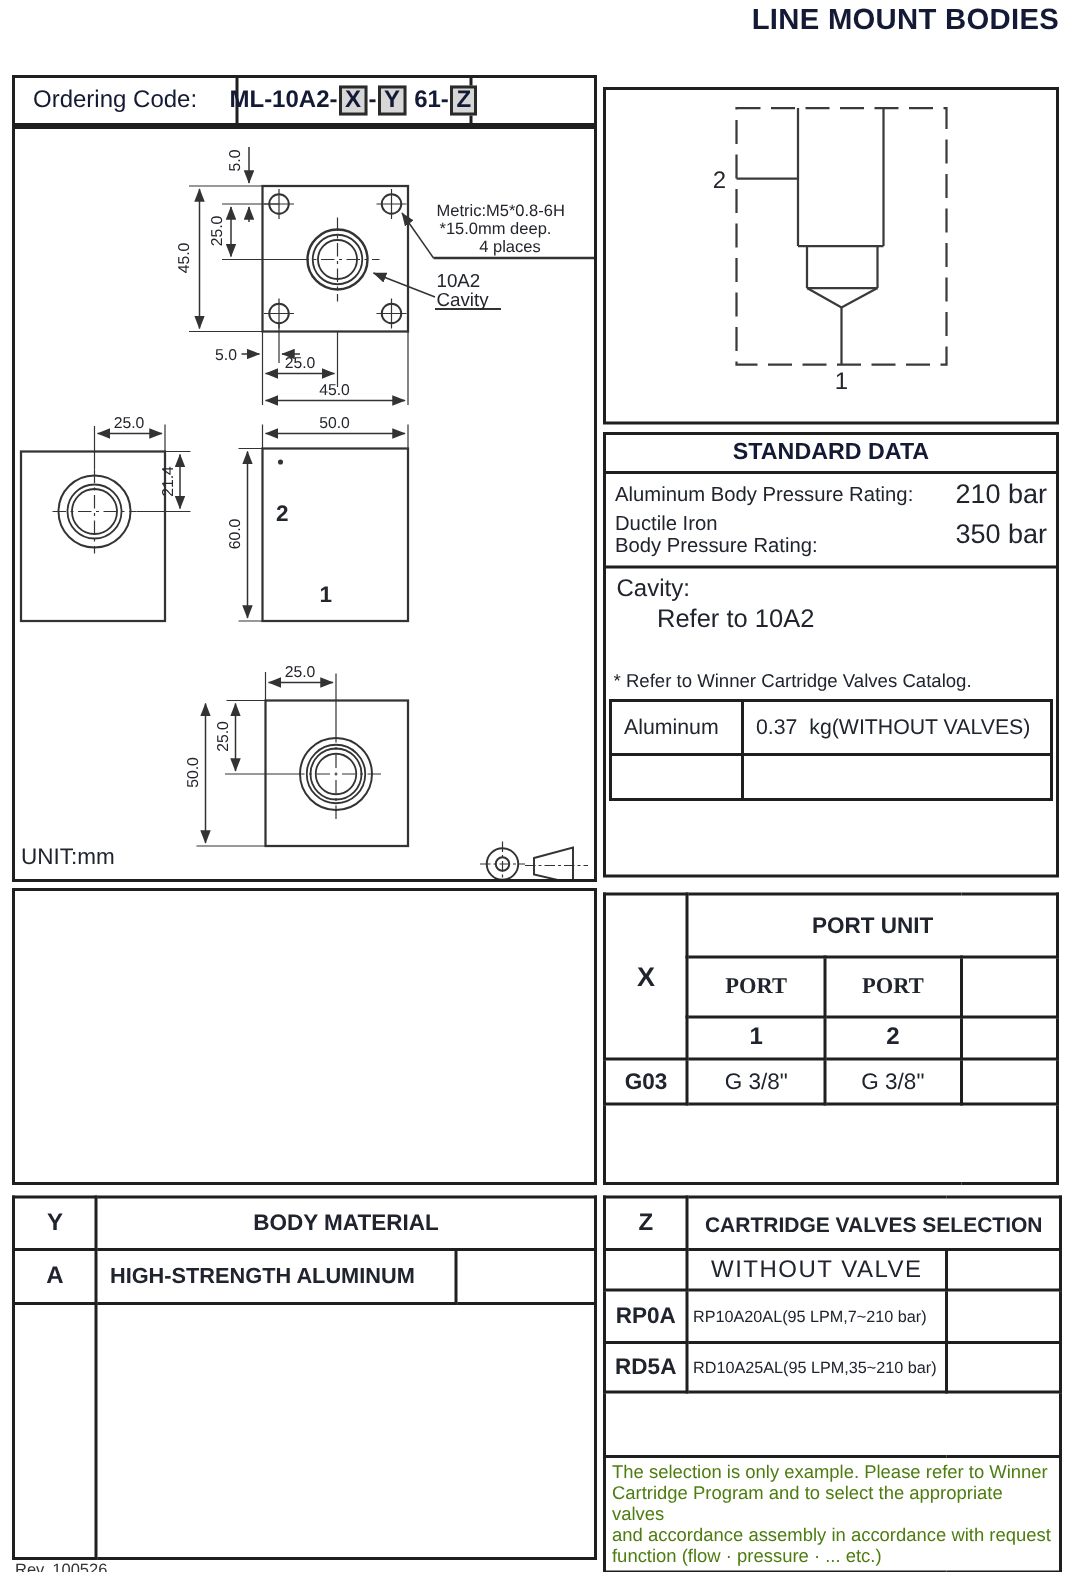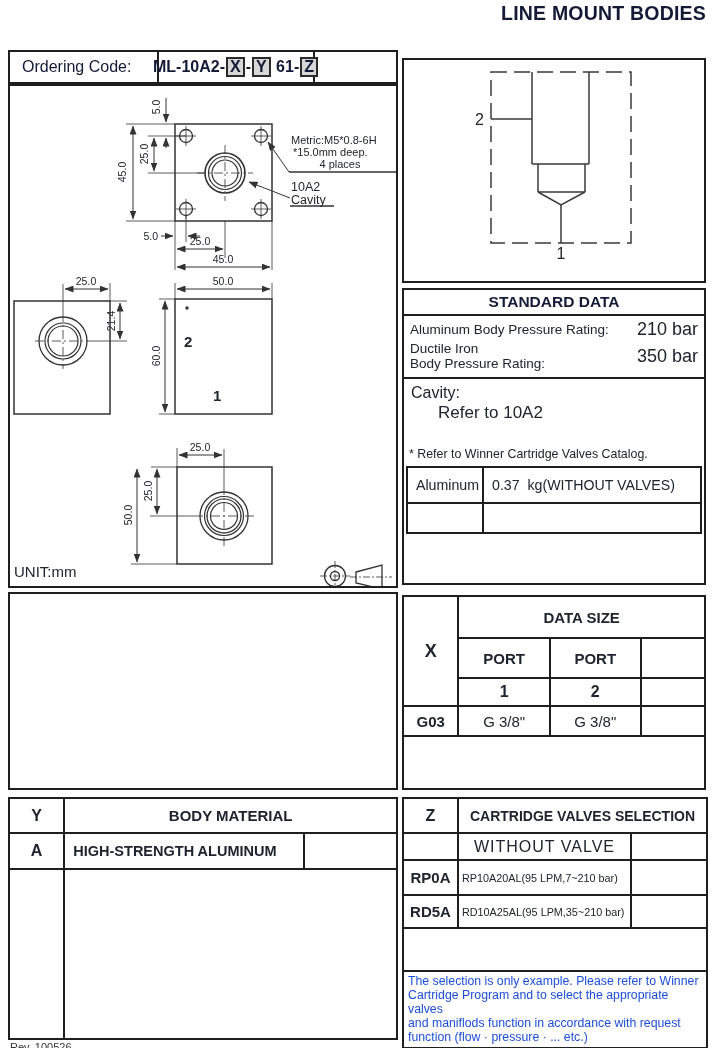--- a/index.html
+++ b/index.html
@@ -70,21 +70,21 @@
   table.grid td{border:2px solid var(--line);overflow:hidden;}
   .port-wrap{left:402px;top:595px;width:304px;height:195px;}
   .y-wrap{left:8px;top:797px;width:390px;height:243px;}
   .z-wrap{left:402px;top:797px;width:304px;height:243px;}
   .fs18{font-size:18px;}
   .fs16{font-size:16px;}
   .fs15{font-size:15px;}
   .fs145{font-size:14.5px;}
   .desc{font-size:10.8px;padding-left:3px;white-space:nowrap;}
   .note-cell{vertical-align:top;padding:3px 4px;}
-  .note-cell div{font-size:12.3px;line-height:1.13;color:#1d4ed8;}
+  .note-cell div{font-size:12.3px;line-height:1.13;color:#4d7c0f;}
   .matcell{padding-left:8px;}
 
   .footer-rev{left:10px;top:1041px;font-size:11px;color:#333;}
 </style>
 </head>
 <body>
 
 <div class="page">
 
   <div class="abs page-title">
@@ -273,21 +273,21 @@
       </span>
       <span class="tech-val">350 bar</span>
     </div>
     <div class="tech-hr"></div>
     <div class="tech-cavity">Cavity:</div>
     <div class="tech-refer">Refer to 10A2</div>
     <div class="tech-note1">* Refer to Winner Cartridge Valves Catalog.</div>
     <table class="weight-table">
       <tbody>
           <tr style="height:36px;">
-        <td style="width:76px;">Aluminum</td>
+        <td style="width:88px;">Aluminum</td>
         <td style="white-space:pre;">0.37  kg(WITHOUT VALVES)</td>
       </tr>
       <tr style="height:30px;">
         <td></td>
         <td></td>
       </tr>
     </tbody>
       </table>
   </div>
 
@@ -295,23 +295,23 @@
     <table class="grid" style="width:304px;height:195px;">
       <colgroup>
           <col style="width:55px;">
           <col style="width:91px;">
           <col style="width:90px;">
           <col style="width:64px;">
         </colgroup>
       <tbody>
           <tr style="height:42px;">
         <td rowspan="3" class="b c fs18">X</td>
-        <td colspan="3" class="b c fs15">DATA SIZE</td>
-      </tr>
-      <tr style="height:40px;">
+        <td colspan="3" class="b c fs15">PORT UNIT</td>
+      </tr>
+      <tr style="height:40px;font-family:Liberation Serif, serif;">
         <td class="b c fs15">PORT</td>
         <td class="b c fs15">PORT</td>
         <td></td>
       </tr>
       <tr style="height:28px;">
         <td class="b c fs16">1</td>
         <td class="b c fs16">2</td>
         <td></td>
       </tr>
       <tr style="height:30px;">
@@ -379,21 +379,21 @@
         <td class="desc">RD10A25AL(95 LPM,35~210 bar)</td>
         <td></td>
       </tr>
       <tr style="height:43px;">
             <td colspan="3"></td>
           </tr>
       <tr style="height:55px;">
         <td colspan="3" class="note-cell">
           <div>The selection is only example. Please refer to Winner</div>
           <div>Cartridge Program and to select the appropriate valves</div>
-          <div>and maniflods function in accordance with request</div>
+          <div>and accordance assembly in accordance with request</div>
           <div>function (flow · pressure ·  ... etc.)</div>
         </td>
       </tr>
     </tbody>
       </table>
   </div>
 
   <div class="abs footer-rev">Rev. 100526</div>
 
 </div>

